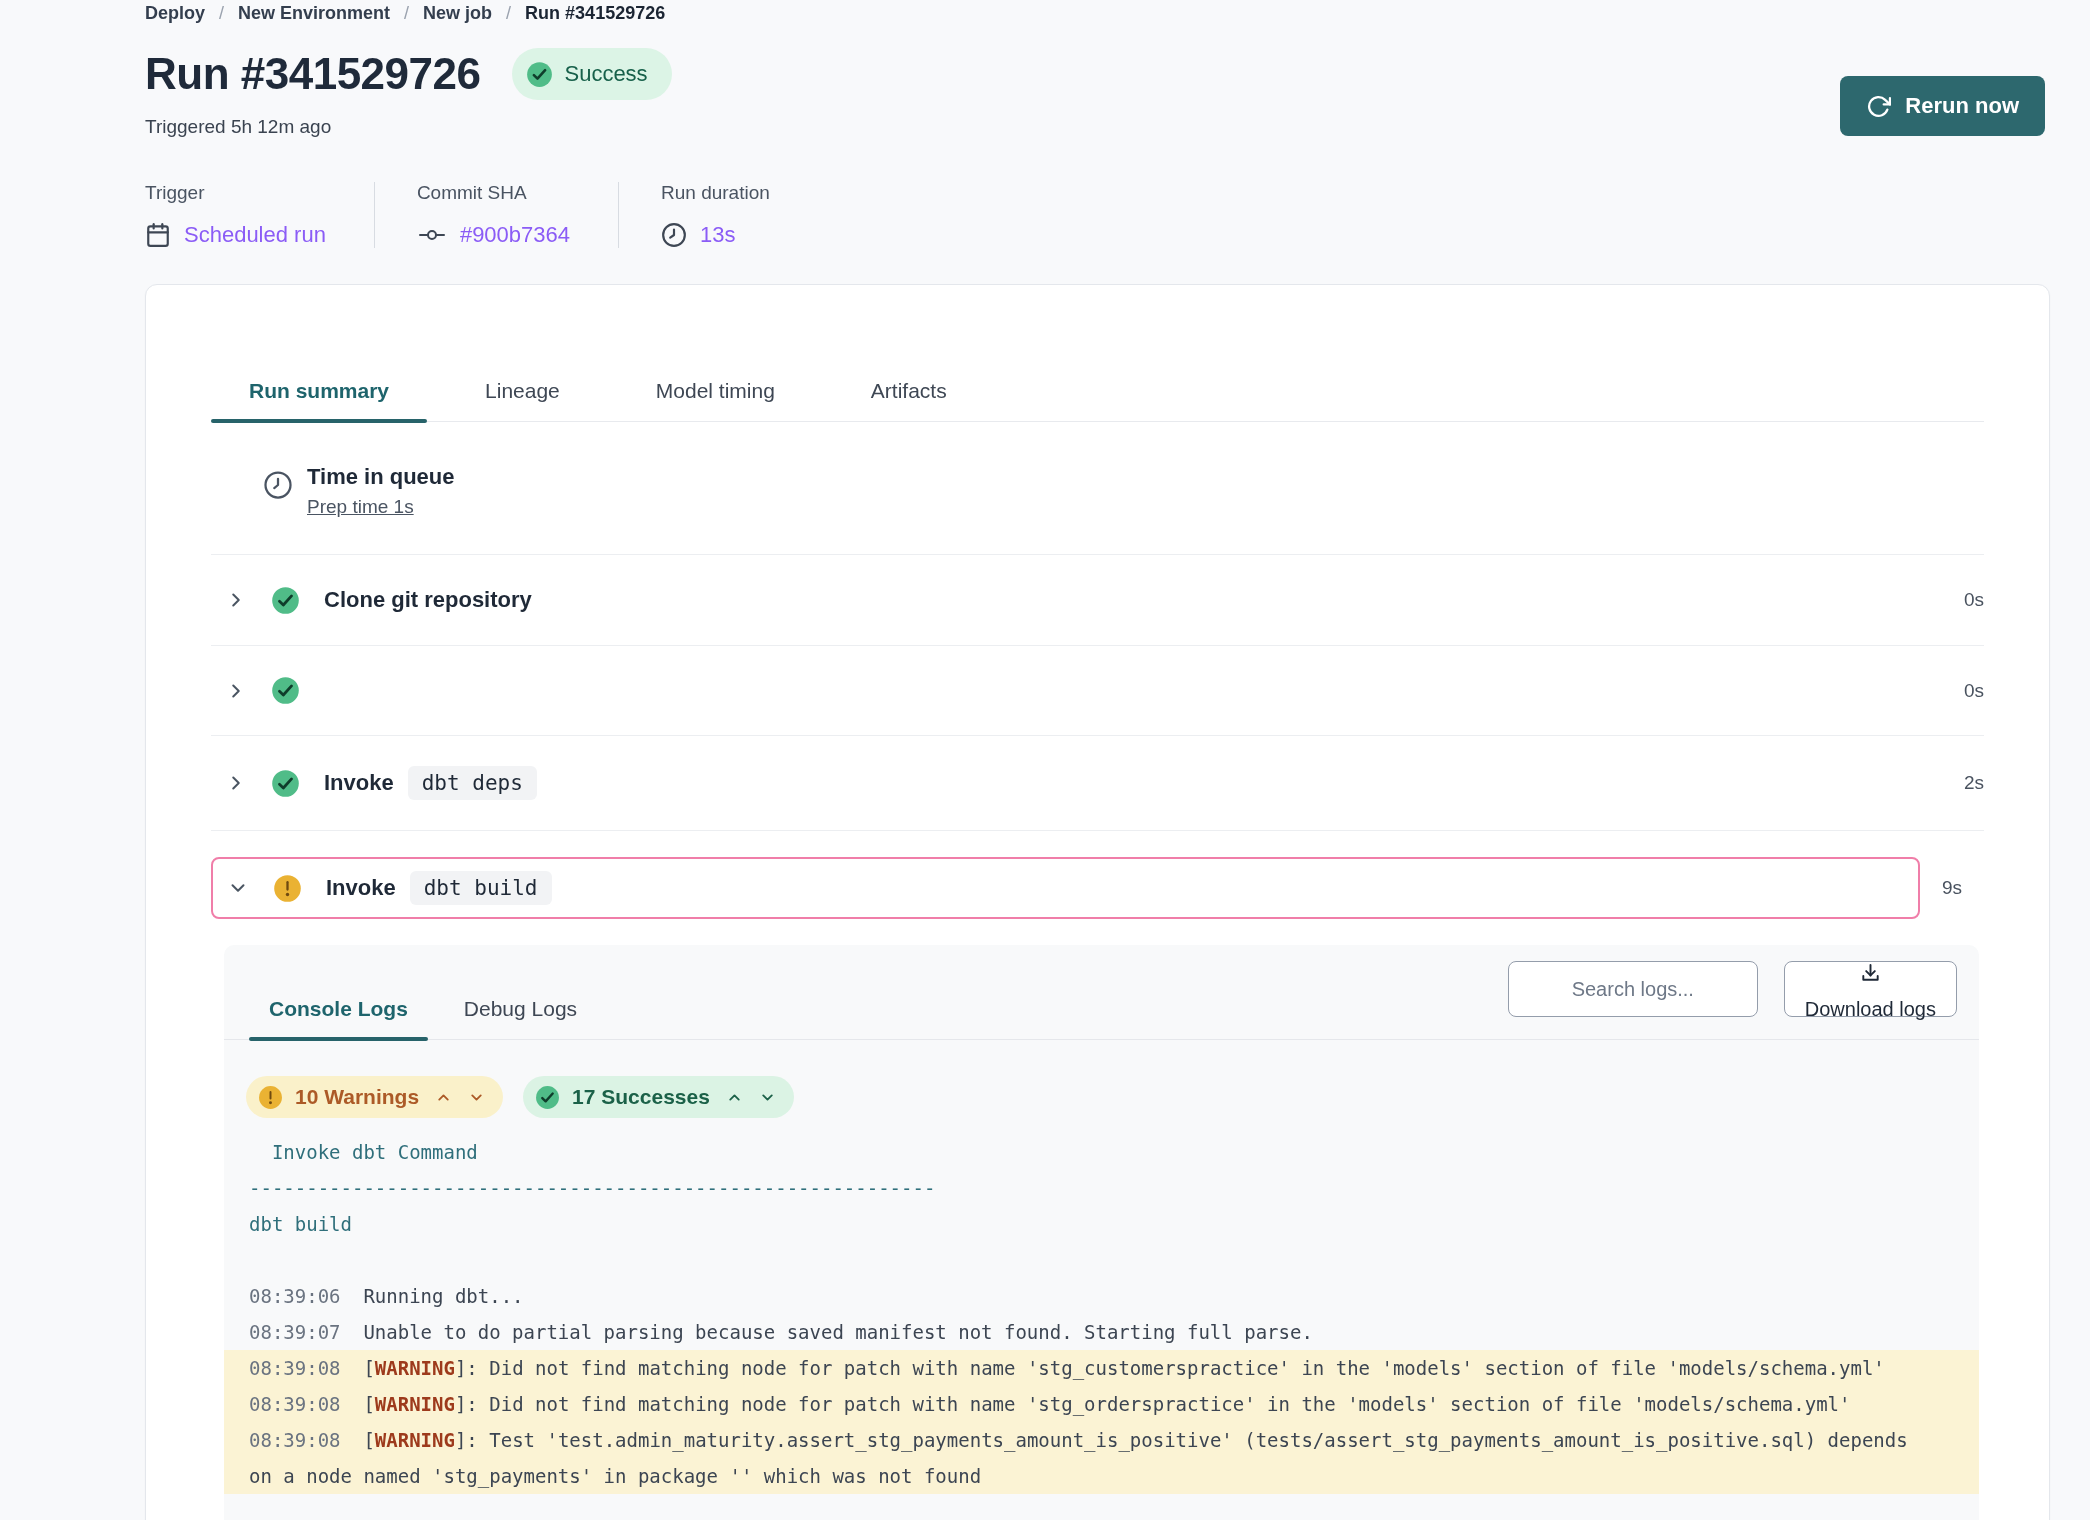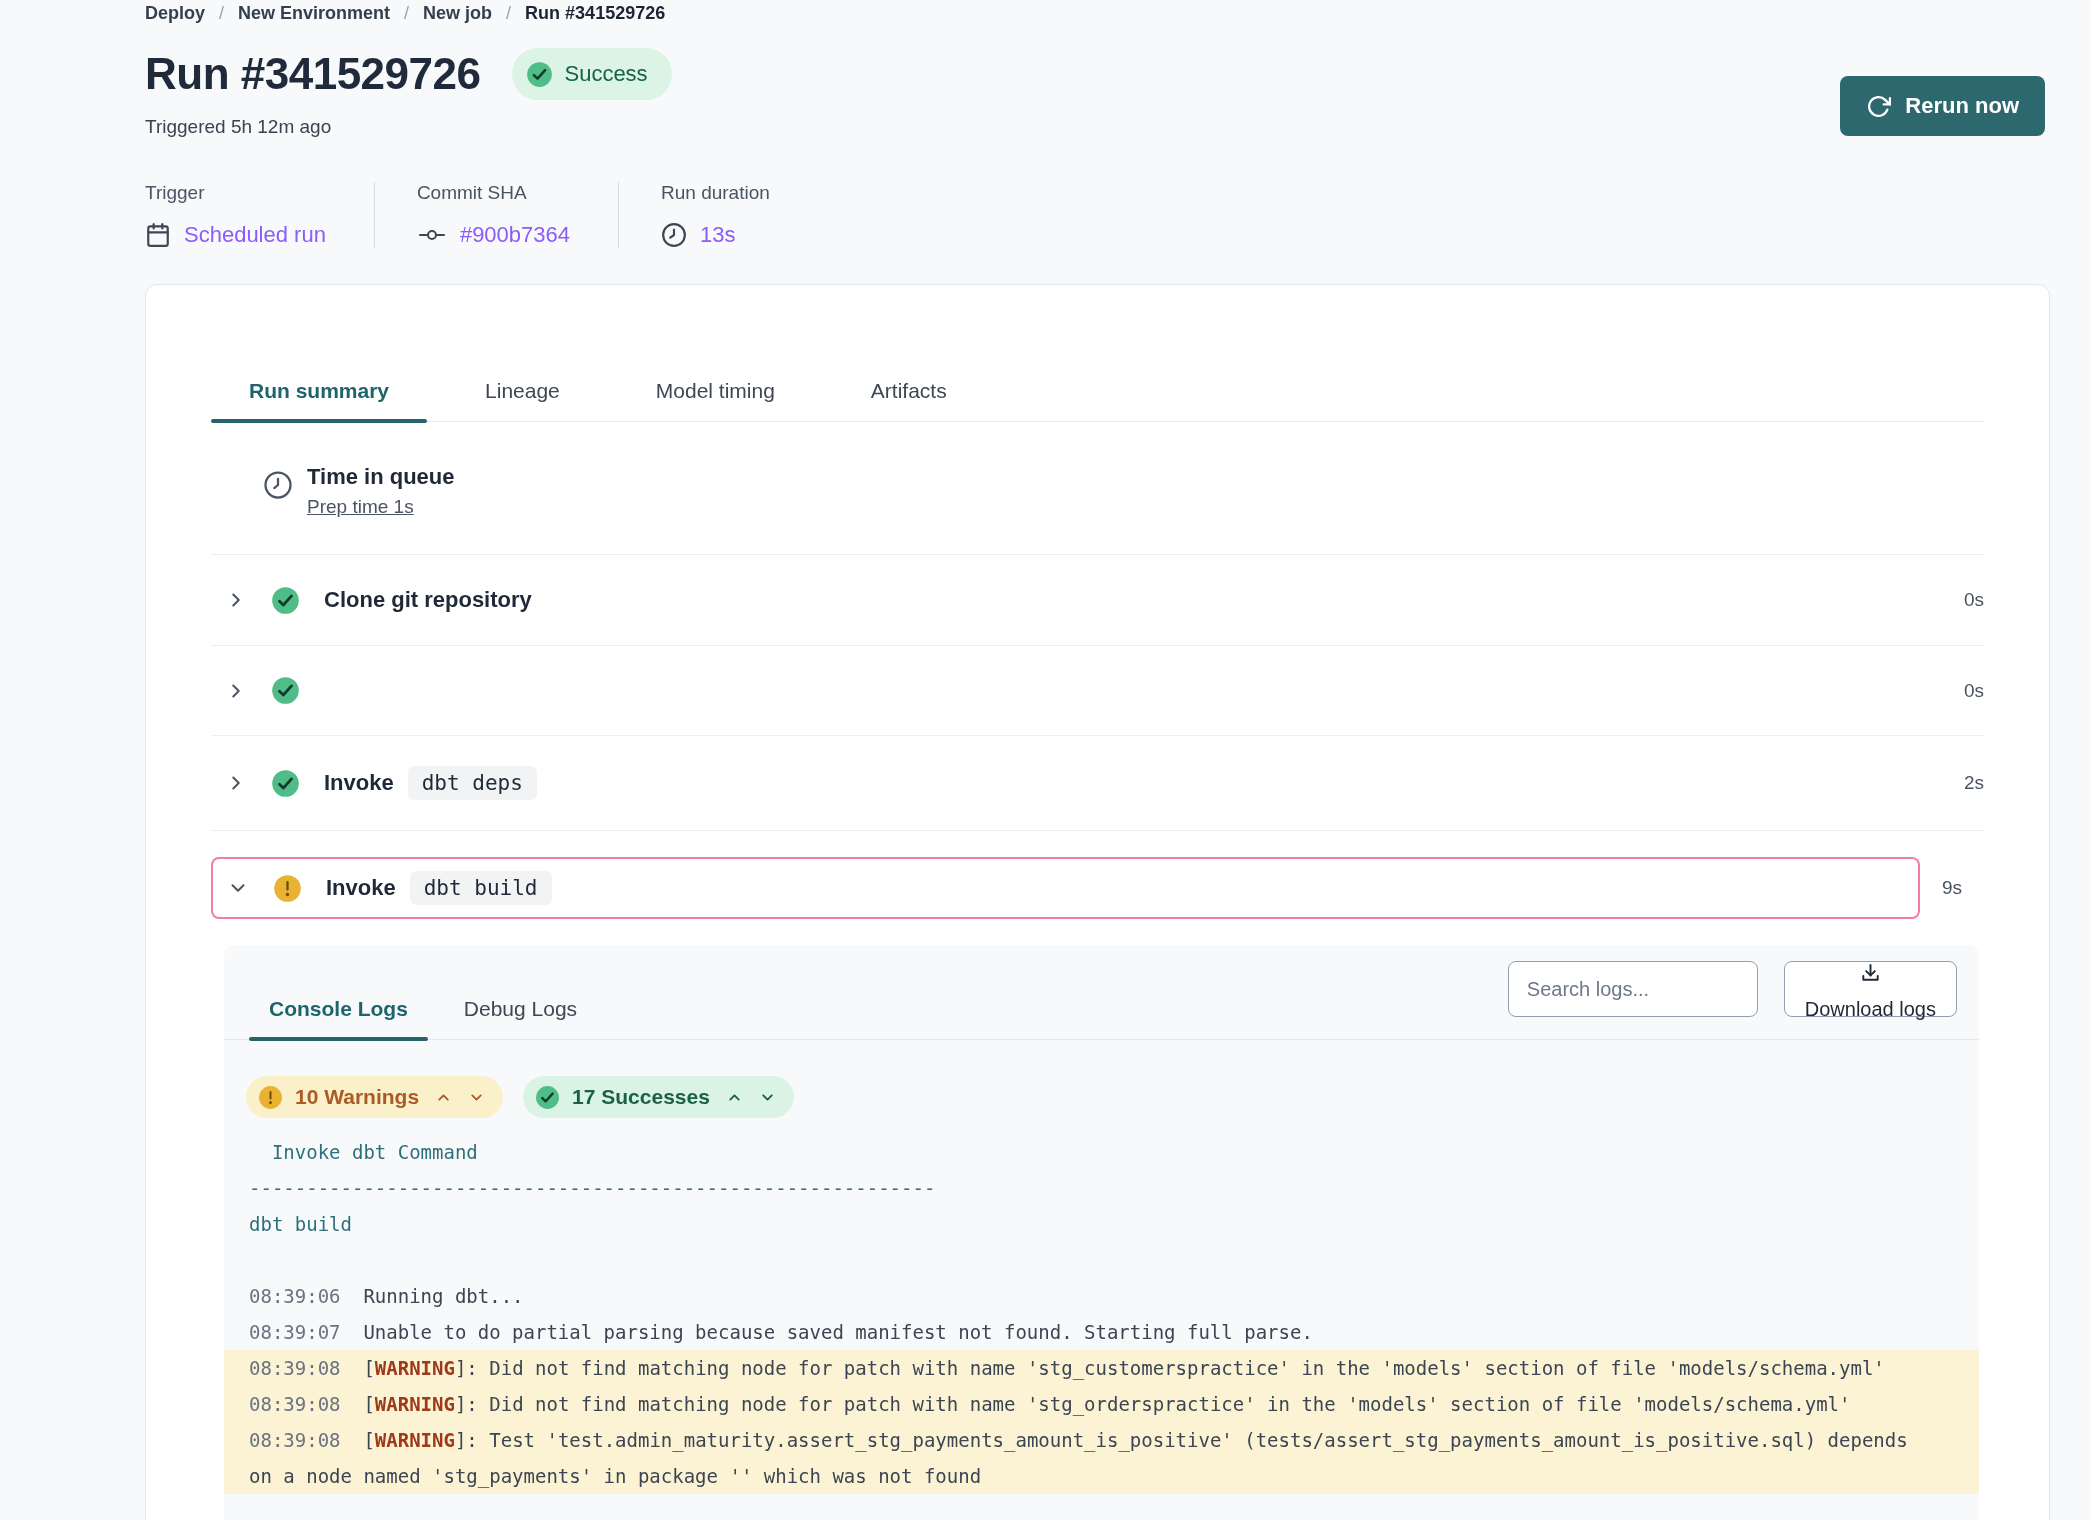--- a/index.html
+++ b/index.html
@@ -84,21 +84,21 @@
   
   .console-panel { margin:26px 5px 0 13px; background:#F8F9FA; border-radius:10px; padding-bottom:60px; }
   .console-header { height:95px; display:flex; justify-content:space-between; border-bottom:1px solid #E5E7EB; padding:0 22px 0 25px; }
   .console-tabs { display:flex; gap:16px; align-self:flex-end; }
   .console-tab { padding:0 20px 16px; font-size:21px; line-height:28px; color:#3E4754; cursor:pointer; position:relative; }
   .console-tab.active { color:#1E646C; font-weight:700; }
   .console-tab.active::after { content:""; position:absolute; left:0; right:0; bottom:-2px; height:4px; background:#27636A; border-radius:2px; }
   .console-controls { display:flex; gap:26px; align-self:center; margin-top:-6px; }
   .search-input {
     width:250px; height:56px; border:1px solid #949DAB; border-radius:8px; background:#FFFFFF;
-    font-family:"Liberation Sans", sans-serif; font-size:20px; color:#273140; padding:4px 18px; outline:none;
+    font-family:"Liberation Sans", sans-serif; font-size:20px; color:#273140; padding:4px 18px; outline:none;text-align:center;
   }
   .search-input::placeholder { color:#6E7887; }
   .download-btn {
     display:flex; align-items:center; gap:13px; height:56px; padding:0 20px;
     background:#FFFFFF; border:1px solid #949DAB; border-radius:8px; cursor:pointer;
     font-family:"Liberation Sans", sans-serif; font-size:20px; color:#1F2937;flex-direction:column;
   }
 
   .badge-row { display:flex; gap:20px; padding:36px 0 0 22px; }
   .log-pill {

